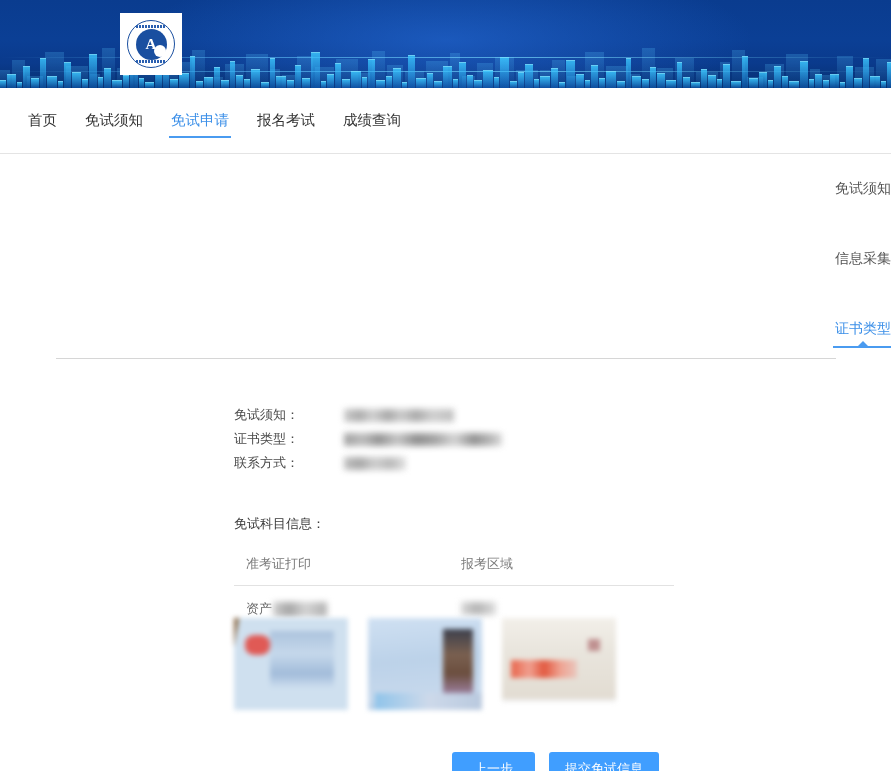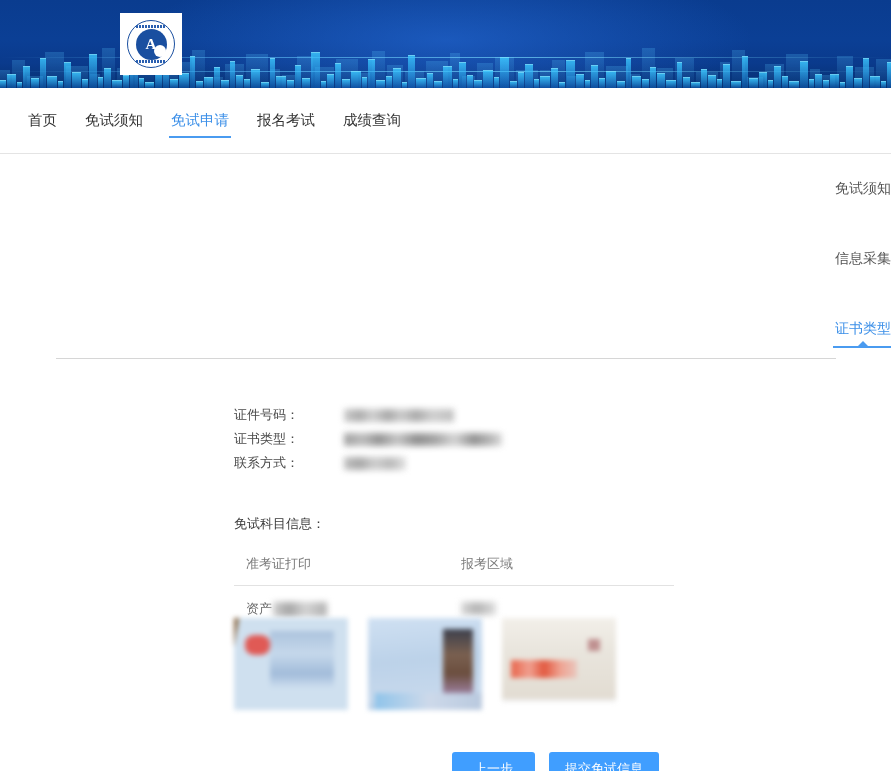--- a/index.html
+++ b/index.html
@@ -618,21 +618,21 @@
       <span class="caret"></span>
     </div>
   </div>
   <div class="divider"></div>
 
   <div class="body-wrap">
 
 
     <div class="fields">
       <div class="field-row">
-        <div class="field-label">证件号码：</div>
+        <div class="field-label">免试须知：</div>
         <div class="field-value">
           <div class="redact r-id"></div>
         </div>
       </div>
       <div class="field-row">
         <div class="field-label">证书类型：</div>
         <div class="field-value">
           <div class="redact r-type"></div>
         </div>
       </div>

